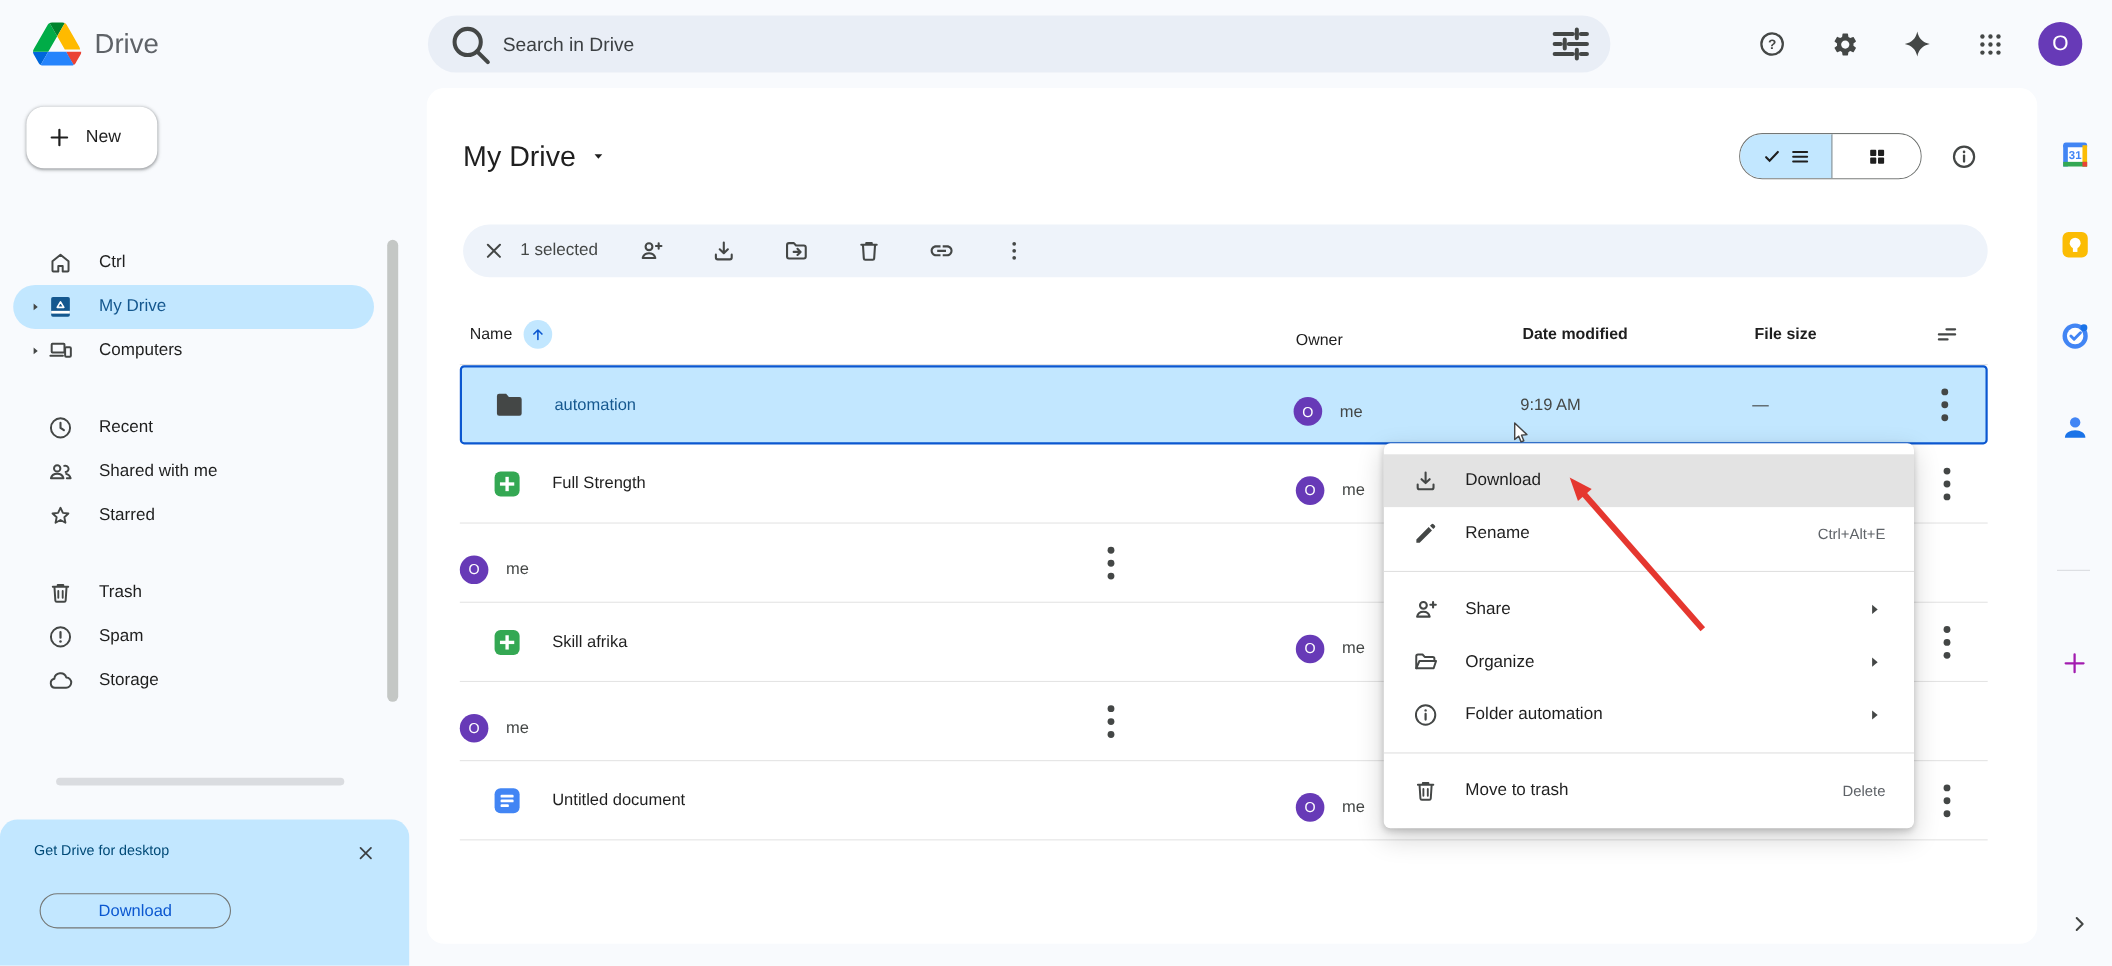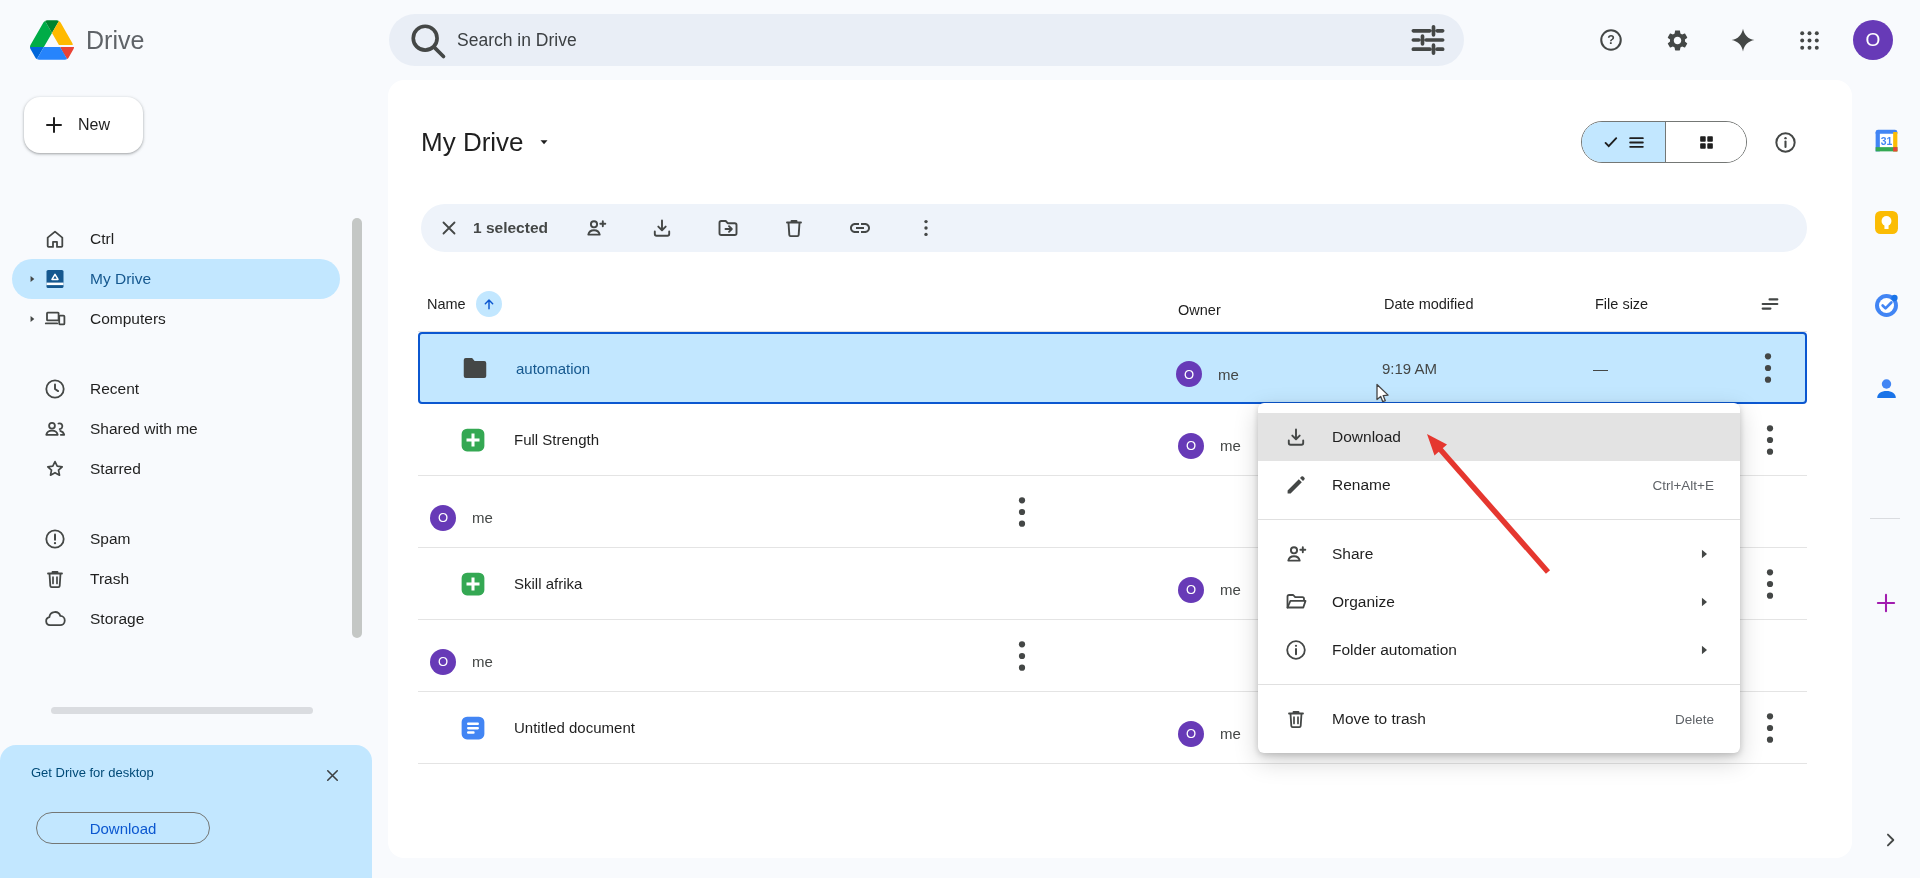--- a/index.html
+++ b/index.html
@@ -83,43 +83,43 @@
   .view-controls { margin-left:auto; display:flex; align-items:center; gap:16px; }
   .view-toggle { display:flex; height:42px; border:1px solid #747775; border-radius:21px; overflow:hidden; }
   .vt-seg { display:flex; align-items:center; justify-content:center; gap:6px; border:none; background:#fff; cursor:pointer; color:#1f1f1f; }
   .vt-seg.left { width:84px; background:var(--sel-bg,#c2e7ff); border-right:1px solid #747775; }
   .vt-seg.right { width:80px; }
   .vt-seg svg { width:19px; height:19px; }
   .info-btn { width:44px; height:44px; border:none; background:transparent; color:#444746; display:flex; align-items:center; justify-content:center; cursor:pointer; }
 
   .sel-toolbar {
     height:48px; border-radius:24px; background:var(--toolbar-bg,#eef3fa);
-    display:flex; align-items:center; padding:0 12px 0 6px; margin-left:3px;font-weight:bold;
+    display:flex; align-items:center; padding:0 12px 0 6px; margin-left:3px;
   }
   .st-btn { width:44px; height:44px; border:none; border-radius:50%; background:transparent; color:#444746; display:flex; align-items:center; justify-content:center; cursor:pointer; }
   .sel-count { font-size:15.5px; color:#444746; margin:0 26px 0 2px; }
   .st-group { display:flex; align-items:center; gap:22px; }
 
   
   .ftable { margin-top:24px; }
   .frow, .fhead { display:flex; align-items:center; width:1389px; }
   .fhead { height:56px; border-bottom:1px solid var(--border,#e0e0e0); }
   .col-name { flex:1; display:flex; align-items:center; min-width:0; }
   .col-owner { width:206px; display:flex; align-items:center;margin-top:12px; }
   .col-date { width:211px; font-size:15px; color:#444746; }
   .col-size { width:138px; font-size:15px; color:#444746; }
   .col-actions { width:74px; display:flex; justify-content:center; }
   .fhead .hd { font-size:14.5px; font-weight:500; color:#1f1f1f; }
   .fhead .col-name { padding-left:9px; gap:10px; }
-  .fhead .col-date, .fhead .col-size { color:#1f1f1f; font-weight:400; font-size:14.5px; }
+  .fhead .col-date, .fhead .col-size { color:#1f1f1f; font-weight:700; font-size:14.5px; }
   .sort-badge { width:26px; height:26px; border-radius:50%; background:#c2e7ff; color:#0b57d0; display:flex; align-items:center; justify-content:center; cursor:pointer; }
   .sort-badge svg { width:16px; height:16px; }
   .hd-sort-btn { border:none; background:transparent; color:#444746; cursor:pointer; width:44px; height:44px; display:flex; align-items:center; justify-content:center; }
 
-  .frow { height:72px; border-bottom:1px solid #e4e4e4; cursor:pointer;padding-left:12px; }
+  .frow { height:72px; border-bottom:1px solid #e4e4e4; cursor:pointer; }
   .frow .col-name { padding-left:28px; gap:26px; }
   .file-name { font-size:15px; font-weight:500; color:#1f1f1f; white-space:nowrap; }
   .frow.selected { background:var(--sel-bg,#c2e7ff); border:2px solid var(--accent,#0b57d0); border-radius:4px; }
   .frow.selected .file-name { color:var(--sel-text,#15588f); }
   .file-icon { width:30px; height:30px; display:flex; align-items:center; justify-content:center; }
   .file-icon svg { width:26px; height:26px; }
   .frow.selected .file-icon svg { width:30px; height:30px; }
   .owner-chip { display:flex; align-items:center; gap:16px; }
   .owner-avatar { width:26px; height:26px; border-radius:50%; background:var(--avatar,#673ab7); color:#fff; font-size:13px; font-weight:500; display:flex; align-items:center; justify-content:center; }
   .owner-name { font-size:15px; color:#444746; }
@@ -302,36 +302,36 @@
             <path d="m12 4.6 2.2 4.6 5 .6-3.7 3.4 1 5L12 15.7l-4.5 2.5 1-5L4.8 9.8l5-.6z" fill="none" stroke="currentColor" stroke-width="1.7" stroke-linecap="round" stroke-linejoin="round"></path>
           </svg>
         </span>
         <span class="nv-label">Starred</span>
       </div>
       <div class="nav-gap"></div>
       <div class="nav-item">
         <span class="chev"></span>
         <span class="nv-icon">
           <svg viewBox="0 0 24 24">
+            <path d="M5 6.5h14M9.5 6.5V4.9h5v1.6M6.5 6.5l.8 12.4a1.3 1.3 0 0 0 1.3 1.2h6.8a1.3 1.3 0 0 0 1.3-1.2l.8-12.4" fill="none" stroke="currentColor" stroke-width="1.8" stroke-linecap="round" stroke-linejoin="round"></path>
+            <path d="M10 10.2v6.3M14 10.2v6.3" fill="none" stroke="currentColor" stroke-width="1.7" stroke-linecap="round" stroke-linejoin="round"></path>
+          </svg>
+        </span>
+        <span class="nv-label">Trash</span>
+      </div>
+      <div class="nav-item">
+        <span class="chev"></span>
+        <span class="nv-icon">
+          <svg viewBox="0 0 24 24">
             <circle cx="12" cy="12" r="8.7" fill="none" stroke="currentColor" stroke-width="1.8"></circle>
             <path d="M12 7.6v5.1" fill="none" stroke="currentColor" stroke-width="2" stroke-linecap="round" stroke-linejoin="round"></path>
             <circle cx="12" cy="16.2" r="1.15" fill="currentColor"></circle>
           </svg>
         </span>
         <span class="nv-label">Spam</span>
-      </div>
-      <div class="nav-item">
-        <span class="chev"></span>
-        <span class="nv-icon">
-          <svg viewBox="0 0 24 24">
-            <path d="M5 6.5h14M9.5 6.5V4.9h5v1.6M6.5 6.5l.8 12.4a1.3 1.3 0 0 0 1.3 1.2h6.8a1.3 1.3 0 0 0 1.3-1.2l.8-12.4" fill="none" stroke="currentColor" stroke-width="1.8" stroke-linecap="round" stroke-linejoin="round"></path>
-            <path d="M10 10.2v6.3M14 10.2v6.3" fill="none" stroke="currentColor" stroke-width="1.7" stroke-linecap="round" stroke-linejoin="round"></path>
-          </svg>
-        </span>
-        <span class="nv-label">Trash</span>
       </div>
       <div class="nav-item">
         <span class="chev"></span>
         <span class="nv-icon">
           <svg viewBox="0 0 24 24">
             <path d="M7 18.2a4.1 4.1 0 0 1-.6-8.1 5.6 5.6 0 0 1 10.9-1.2 4.6 4.6 0 0 1-.4 9.3z" fill="none" stroke="currentColor" stroke-width="1.8" stroke-linecap="round" stroke-linejoin="round"></path>
           </svg>
         </span>
         <span class="nv-label">Storage</span>
       </div>

